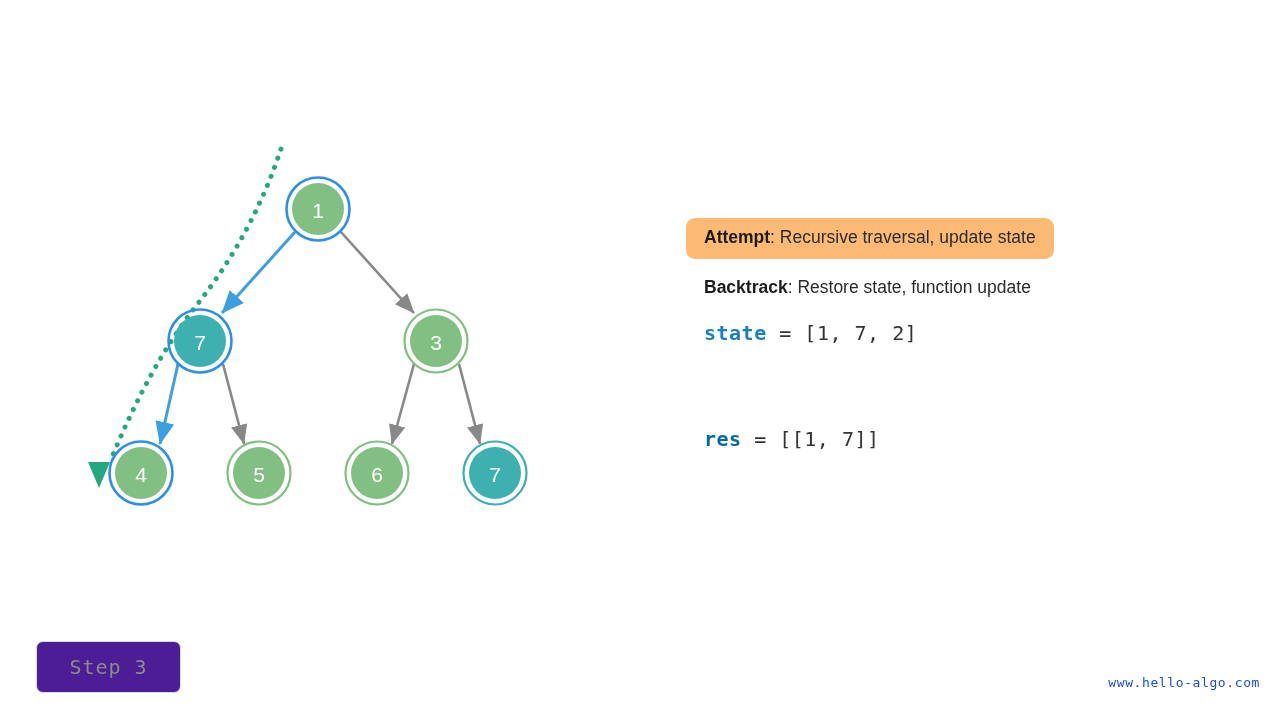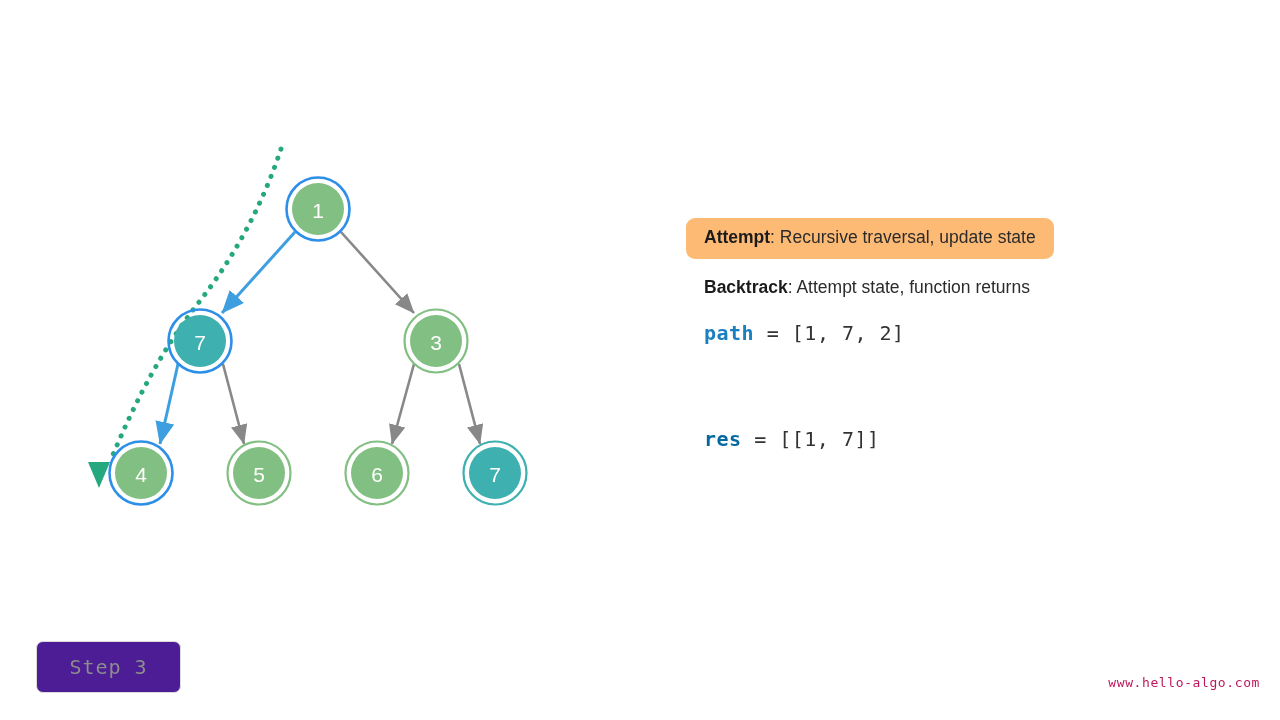--- a/index.html
+++ b/index.html
@@ -43,21 +43,21 @@
     border:1px solid #dcdcdc;border-radius:7px;background:#4c1d95;
     display:flex;align-items:center;justify-content:center;
     font-family:"DejaVu Sans Mono","Liberation Mono",monospace;
     font-size:20px;color:#8c8c8c;letter-spacing:1px;
   }
 
   
   #watermark{
     position:absolute;right:20px;top:675px;
     font-family:"DejaVu Sans Mono","Liberation Mono",monospace;
-    font-size:13px;color:#be185d;letter-spacing:0.6px;margin-left:36px;
+    font-size:13px;color:#1d4ed8;letter-spacing:0.6px;margin-left:36px;
   }
   .node-label{
     font-family:"Liberation Sans",sans-serif;
     font-size:21px;fill:#ffffff;
     text-anchor:middle;dominant-baseline:central;
   }
 </style>
 </head>
 <body>
 
@@ -124,23 +124,23 @@
         <text class="node-label" x="495" y="474">7</text>
       </g>
     </g>
   </svg>
 
   <div id="panel">
     <div class="attempt-box">
       <div class="desc-line"><b>Attempt</b><span>: Recursive traversal, update state</span></div>
     </div>
 
-    <div class="desc-line backtrack-line"><b>Backtrack</b><span>: Attempt state, function returns</span></div>
+    <div class="desc-line backtrack-line"><b>Backtrack</b><span>: Restore state, function update</span></div>
 
-    <div class="code-line code-path"><span class="kw-path">path</span><span> = [1, 7, 2]</span></div>
+    <div class="code-line code-path"><span class="kw-path">state</span><span> = [1, 7, 2]</span></div>
 
     <div class="code-line code-res"><span class="kw-res">res</span><span> = [[1, 7]]</span></div>
   </div>
 
   <div id="step-badge">
       <span>Step 3</span>
     </div>
 
   <div id="watermark">www.hello-algo.com</div>
 

